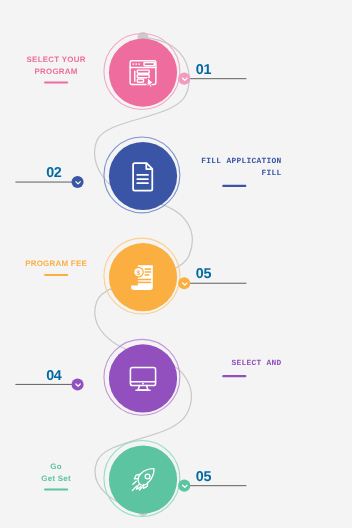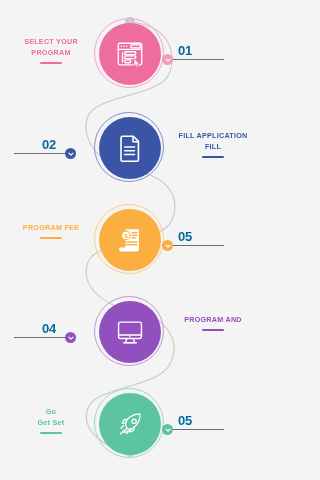--- a/index.html
+++ b/index.html
@@ -9,21 +9,21 @@
   body {
     width: 260px;
     height: 480px;
     background: #f4f4f4;
     font-family: "Liberation Sans", sans-serif;
     overflow: hidden;
     position: relative;
   }
   #root {
     position: absolute;
-    left: 0; top: 4px;
+    left: 0; top: 16px;
     width: 260px;
     height: 384px;
   }
   .snake-layer {
     position: absolute;
     left: 0; top: 0;
     width: 260px;
     height: 480px;
     pointer-events: none;
   }
@@ -70,21 +70,21 @@
   .label {
     position: absolute;
     top: 22px;
     width: 86px;
     font-size: 7.2px;
     font-weight: bold;
     line-height: 1.55;
     letter-spacing: 0.25px;
   }
   .label.left  { left: 8px;  text-align: center; }
-  .label.right { left: 170px; text-align: center; }
+  .label.right { left: 170px; text-align: right; font-family: Liberation Mono, monospace; }
   .label .lbl-text { display: block; }
   .label .lbl-rule {
     display: block;
     width: 22px;
     height: 1.6px;
     margin: 4px auto 0 auto;
     border-radius: 1px;
   }
   
   .num-group {
@@ -251,21 +251,21 @@
         <svg viewBox="0 0 12 12" fill="none" stroke="#ffffff" stroke-width="2.2" stroke-linecap="round" stroke-linejoin="round" xmlns="http://www.w3.org/2000/svg">
           <polyline points="2,4.2 6,8.2 10,4.2"></polyline>
         </svg>
       </div>
       <div class="num">05</div>
     </div>
   </div>
 
   <div class="step" style="top:288px">
     <div class="label right" style="color:#9150bd">
-      <span class="lbl-text">PROGRAM AND</span>
+      <span class="lbl-text">SELECT AND</span>
       <span class="lbl-rule" style="background:#9150bd"></span>
     </div>
     <div class="disc-wrap">
       <div class="ring-thin" style="border-color:#bf96d8"></div>
       <div class="disc" style="background:#9150bd">
         <svg viewBox="0 0 32 32" fill="none" stroke="#ffffff" stroke-width="1.5" stroke-linecap="round" stroke-linejoin="round" xmlns="http://www.w3.org/2000/svg">
           <rect x="3.8" y="5.5" width="24.4" height="17.4" rx="2"></rect>
           <line x1="3.8" y1="19.2" x2="28.2" y2="19.2"></line>
           <circle cx="16" cy="21.1" r="0.85" fill="#ffffff" stroke="none"></circle>
           <path d="M12.6 22.9 L11.2 27.3 L20.8 27.3 L19.4 22.9"></path>

